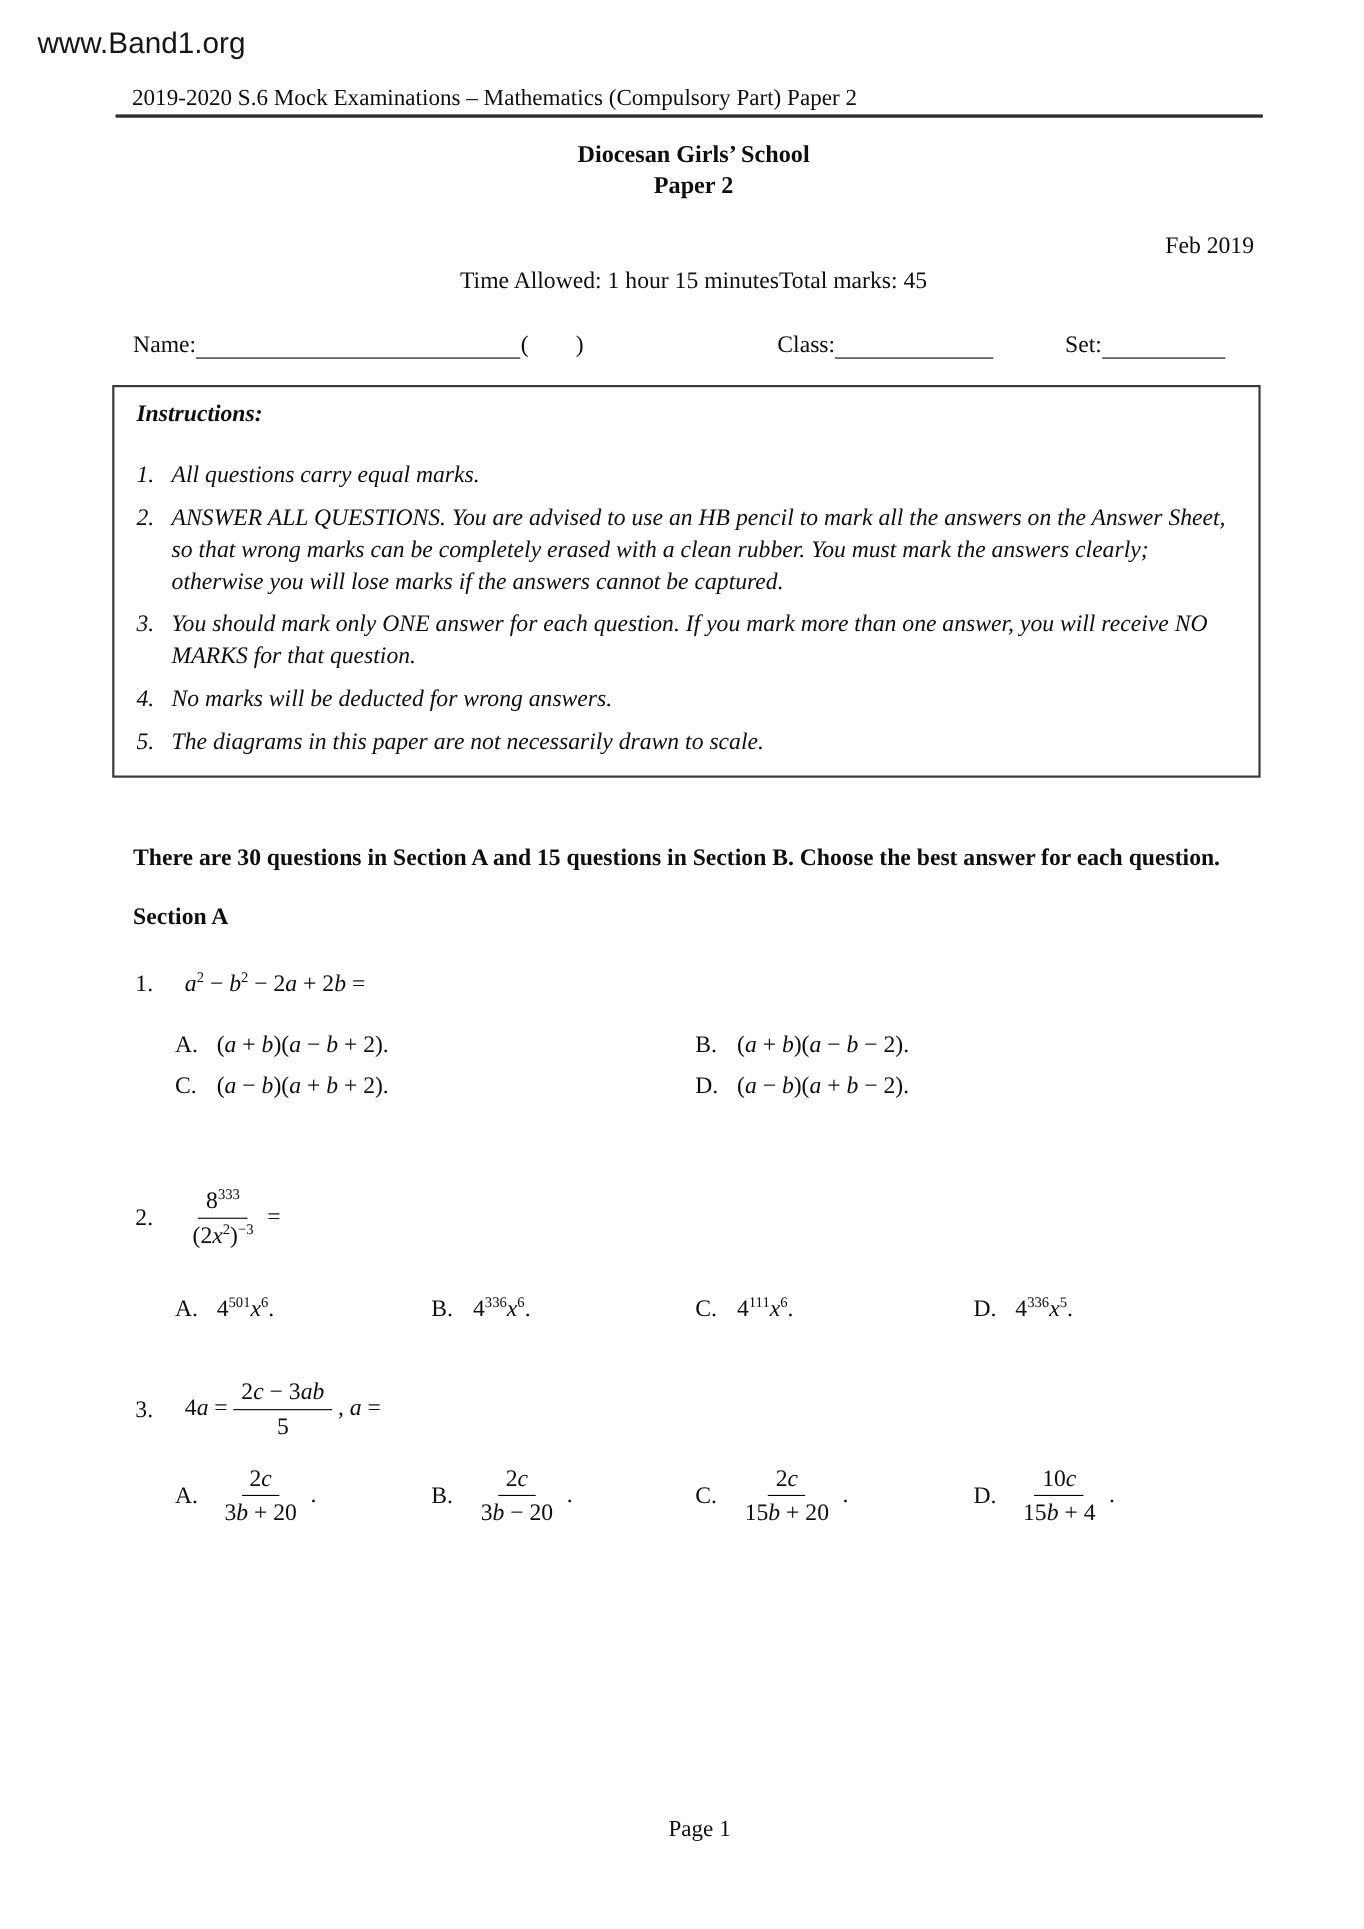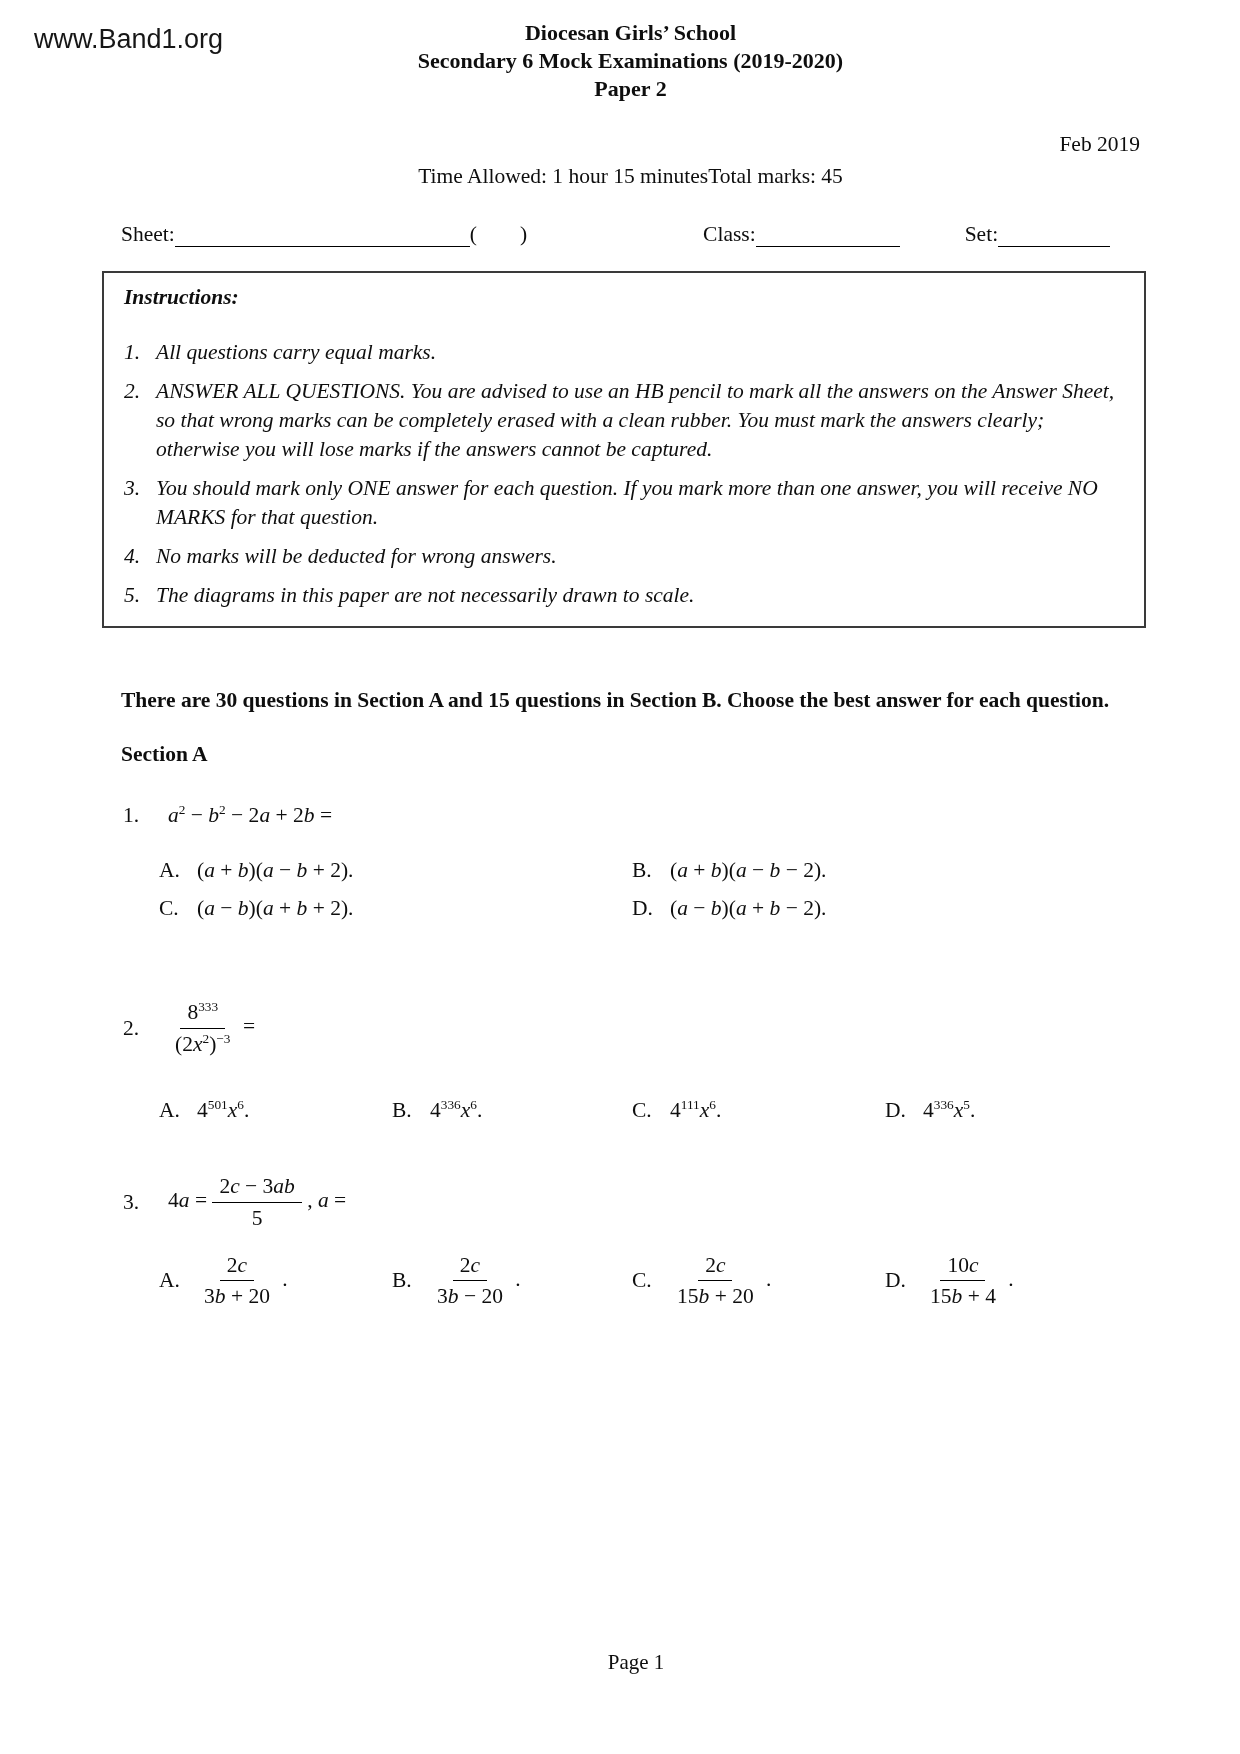--- a/index.html
+++ b/index.html
@@ -64,36 +64,36 @@
   .footer { position:absolute; top:1650px; left:16px; width:100%; text-align:center; font-size:21px; }
 </style>
 </head>
 <body>
 
 <div class="page">
   <div class="watermark">www.Band1.org</div>
 
   <div class="content">
 
+    <div class="running-title">2019-2020 S.6 Mock Examinations – Mathematics (Compulsory Part) Paper 2</div>
 
     <div class="title-block">
       <div>Diocesan Girls’ School</div>
-      <div>Secondary 6 Mock Examinations (2019-2020)</div>
       <div>Paper 2</div>
     </div>
 
     <div class="date-line">Feb 2019</div>
 
     <div class="tm-row">
       <span>Time Allowed: 1 hour 15 minutes</span>
       <span>Total marks: 45</span>
     </div>
 
     <div class="name-row">
-      <span>Sheet:</span>
+      <span>Name:</span>
       <span class="blank blank-name"></span>
       <span class="paren-gap">(    )</span>
       <span class="lbl-class">Class:</span>
       <span class="blank blank-class"></span>
       <span class="lbl-set">Set:</span>
       <span class="blank blank-set"></span>
     </div>
 
     <div class="instructions-box">
       <div class="ins-title">Instructions:</div>

